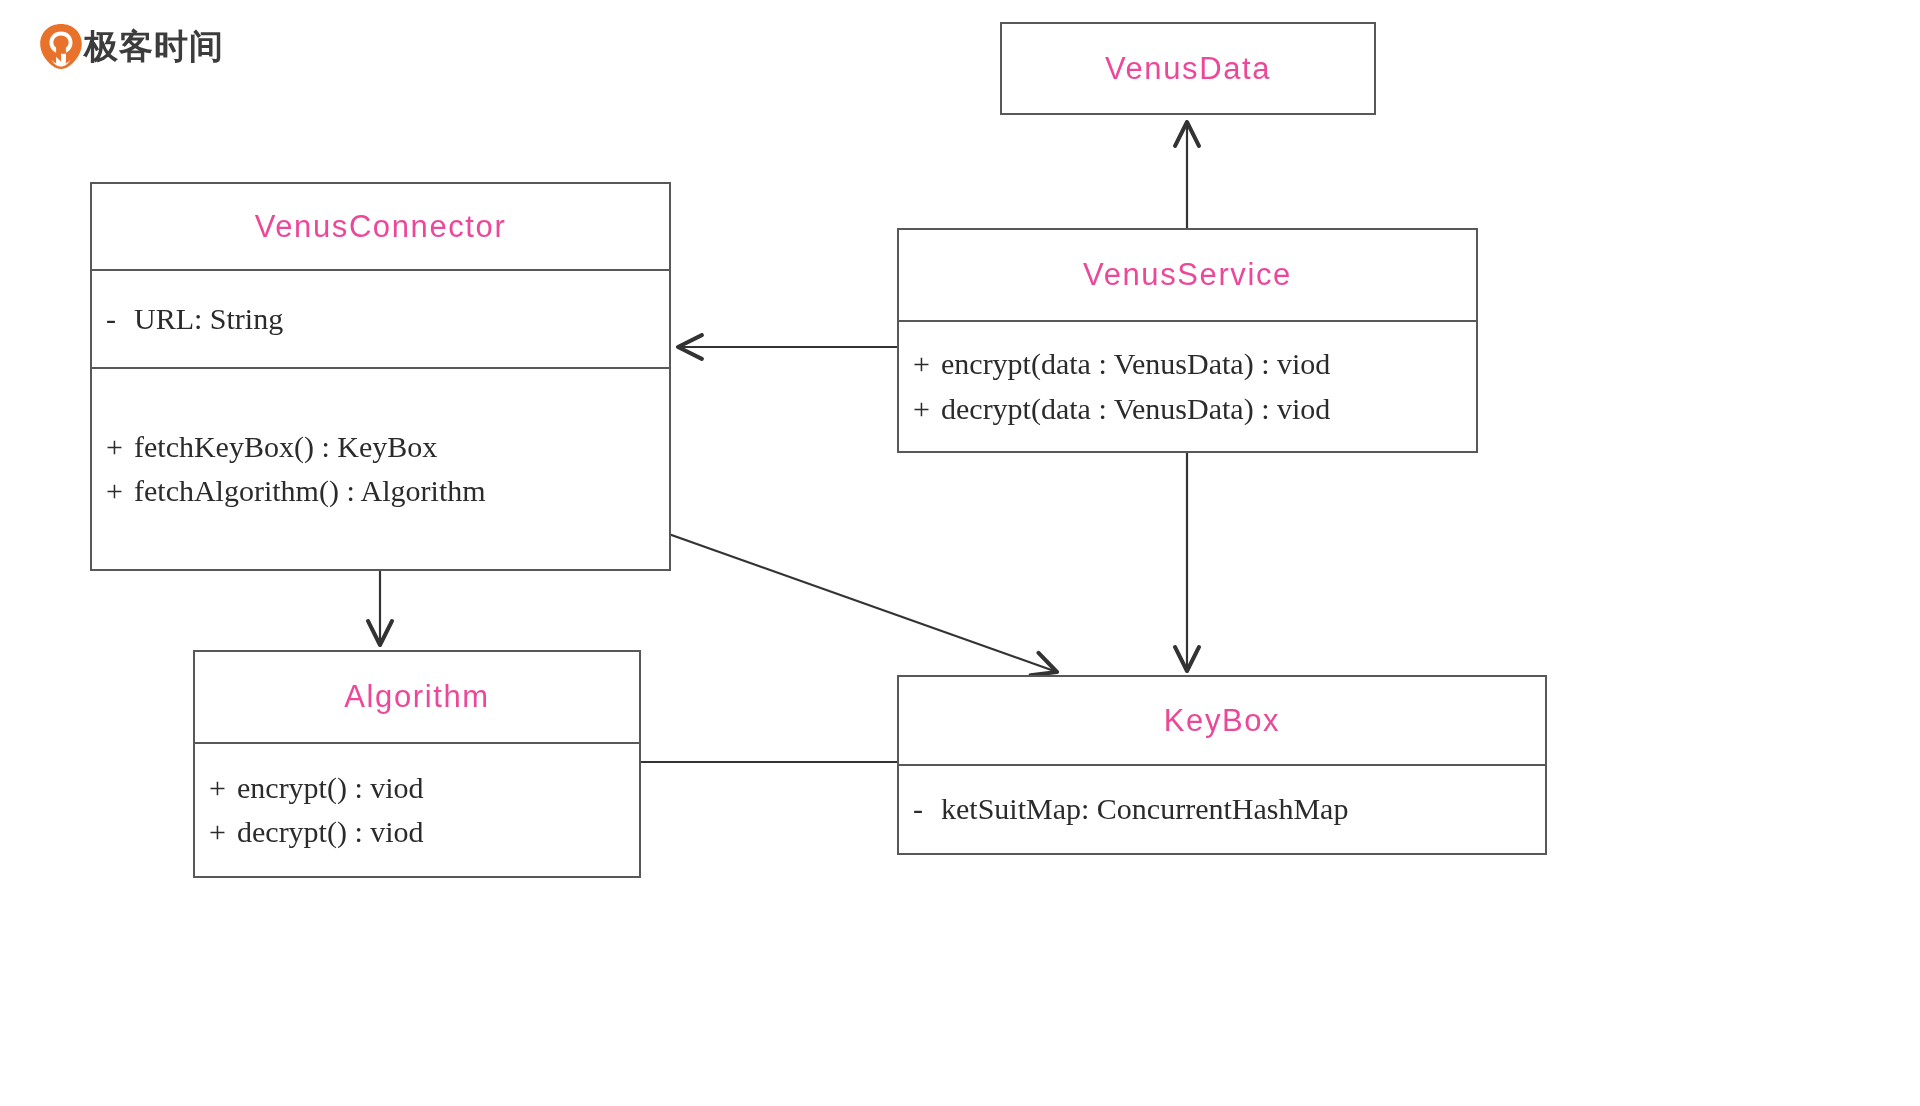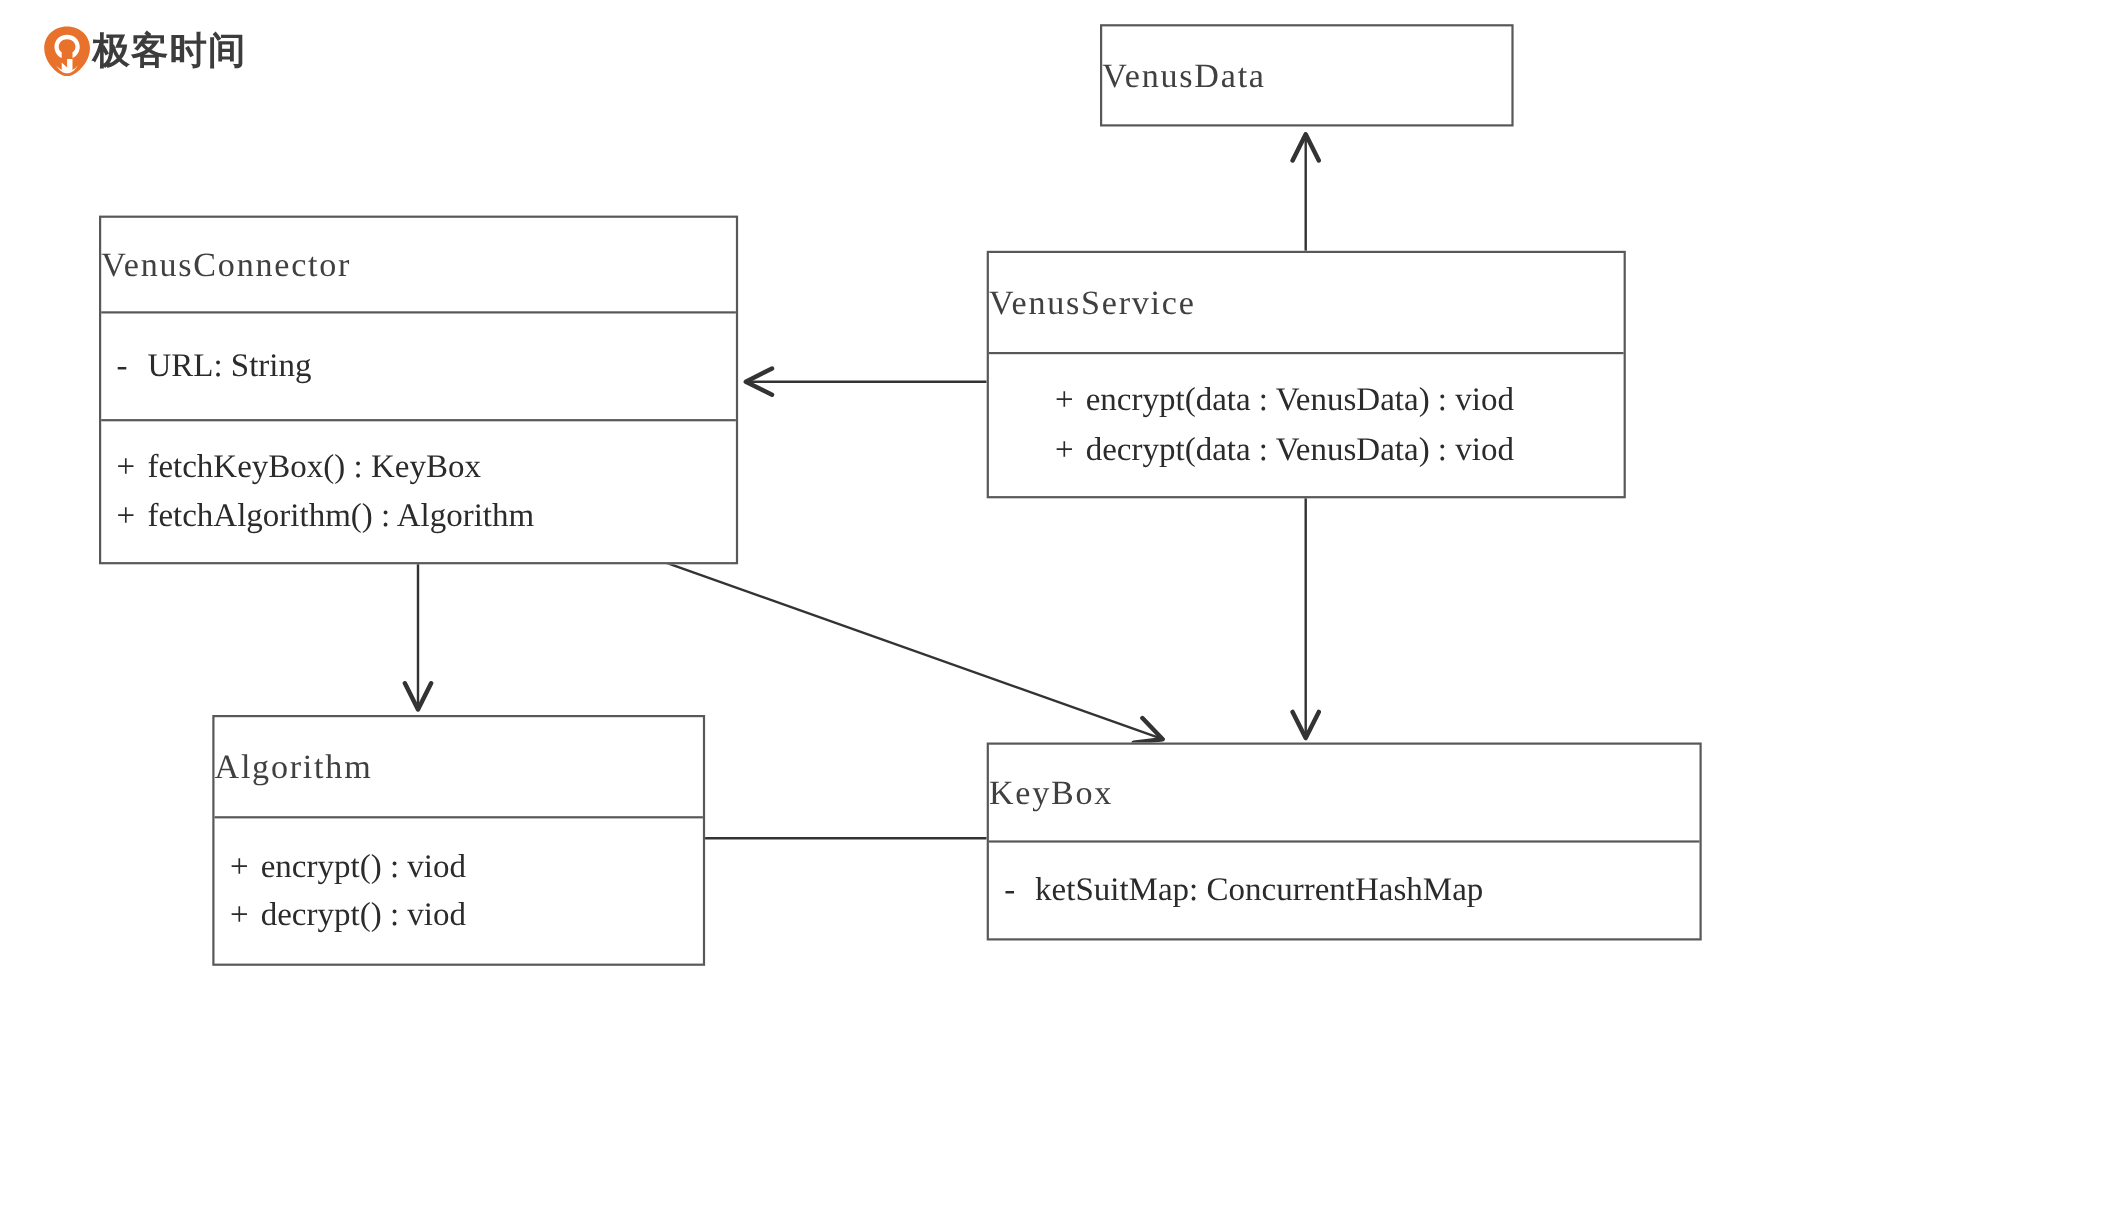--- a/index.html
+++ b/index.html
@@ -45,26 +45,26 @@
   }
   .uml-compartment {
     display: flex;
     flex-direction: column;
     justify-content: center;
   }
   .uml-compartment + .uml-compartment {
     border-top: 2px solid #585858;
   }
   .uml-title {
-    text-align: left;
+    text-align: center;
     font-size: 31px;
-    color: #404040;
+    color: #ec4899;
     letter-spacing: 1.6px;
     white-space: nowrap;
-    font-family: Liberation Serif, serif;
+    font-family: Liberation Sans, sans-serif;
   }
   .uml-member {
     font-size: 30px;
     color: #2b2b2b;
     white-space: nowrap;
     padding-left: 14px;
     line-height: 1.48;
     font-family: Liberation Serif, serif;
   }
   .uml-member .vis {
@@ -125,21 +125,21 @@
       <line x1="897" y1="762" x2="576" y2="762" stroke="#333333" stroke-width="2.2" marker-end="url(#openArrow)"></line>
     </g>
   </svg>
 
   <div class="uml-class" style="left:1000px; top:22px; width:376px; height:93px;">
     <div class="uml-compartment" style="flex:1;">
       <div class="uml-title">VenusData</div>
     </div>
   </div>
 
-  <div class="uml-class" style="left:90px; top:182px; width:581px; height:317px;margin-top:14px;">
+  <div class="uml-class" style="left:90px; top:182px; width:581px; height:389px;">
     <div class="uml-compartment" style="height:85px;">
       <div class="uml-title">VenusConnector</div>
     </div>
     <div class="uml-compartment" style="height:98px;">
       <div class="uml-member">
         <span class="vis">-</span><span>URL: String</span>
       </div>
     </div>
     <div class="uml-compartment" style="flex:1;">
       <div class="uml-member">
@@ -148,21 +148,21 @@
       <div class="uml-member">
         <span class="vis">+</span><span>fetchAlgorithm() : Algorithm</span>
       </div>
     </div>
   </div>
 
   <div class="uml-class" style="left:897px; top:228px; width:581px; height:225px;">
     <div class="uml-compartment" style="height:90px;">
       <div class="uml-title">VenusService</div>
     </div>
-    <div class="uml-compartment" style="flex:1;padding-left:46px;">
+    <div class="uml-compartment" style="flex:1;">
       <div class="uml-member">
         <span class="vis">+</span><span>encrypt(data : VenusData) : viod</span>
       </div>
       <div class="uml-member">
         <span class="vis">+</span><span>decrypt(data : VenusData) : viod</span>
       </div>
     </div>
   </div>
 
   <div class="uml-class" style="left:193px; top:650px; width:448px; height:228px;">

